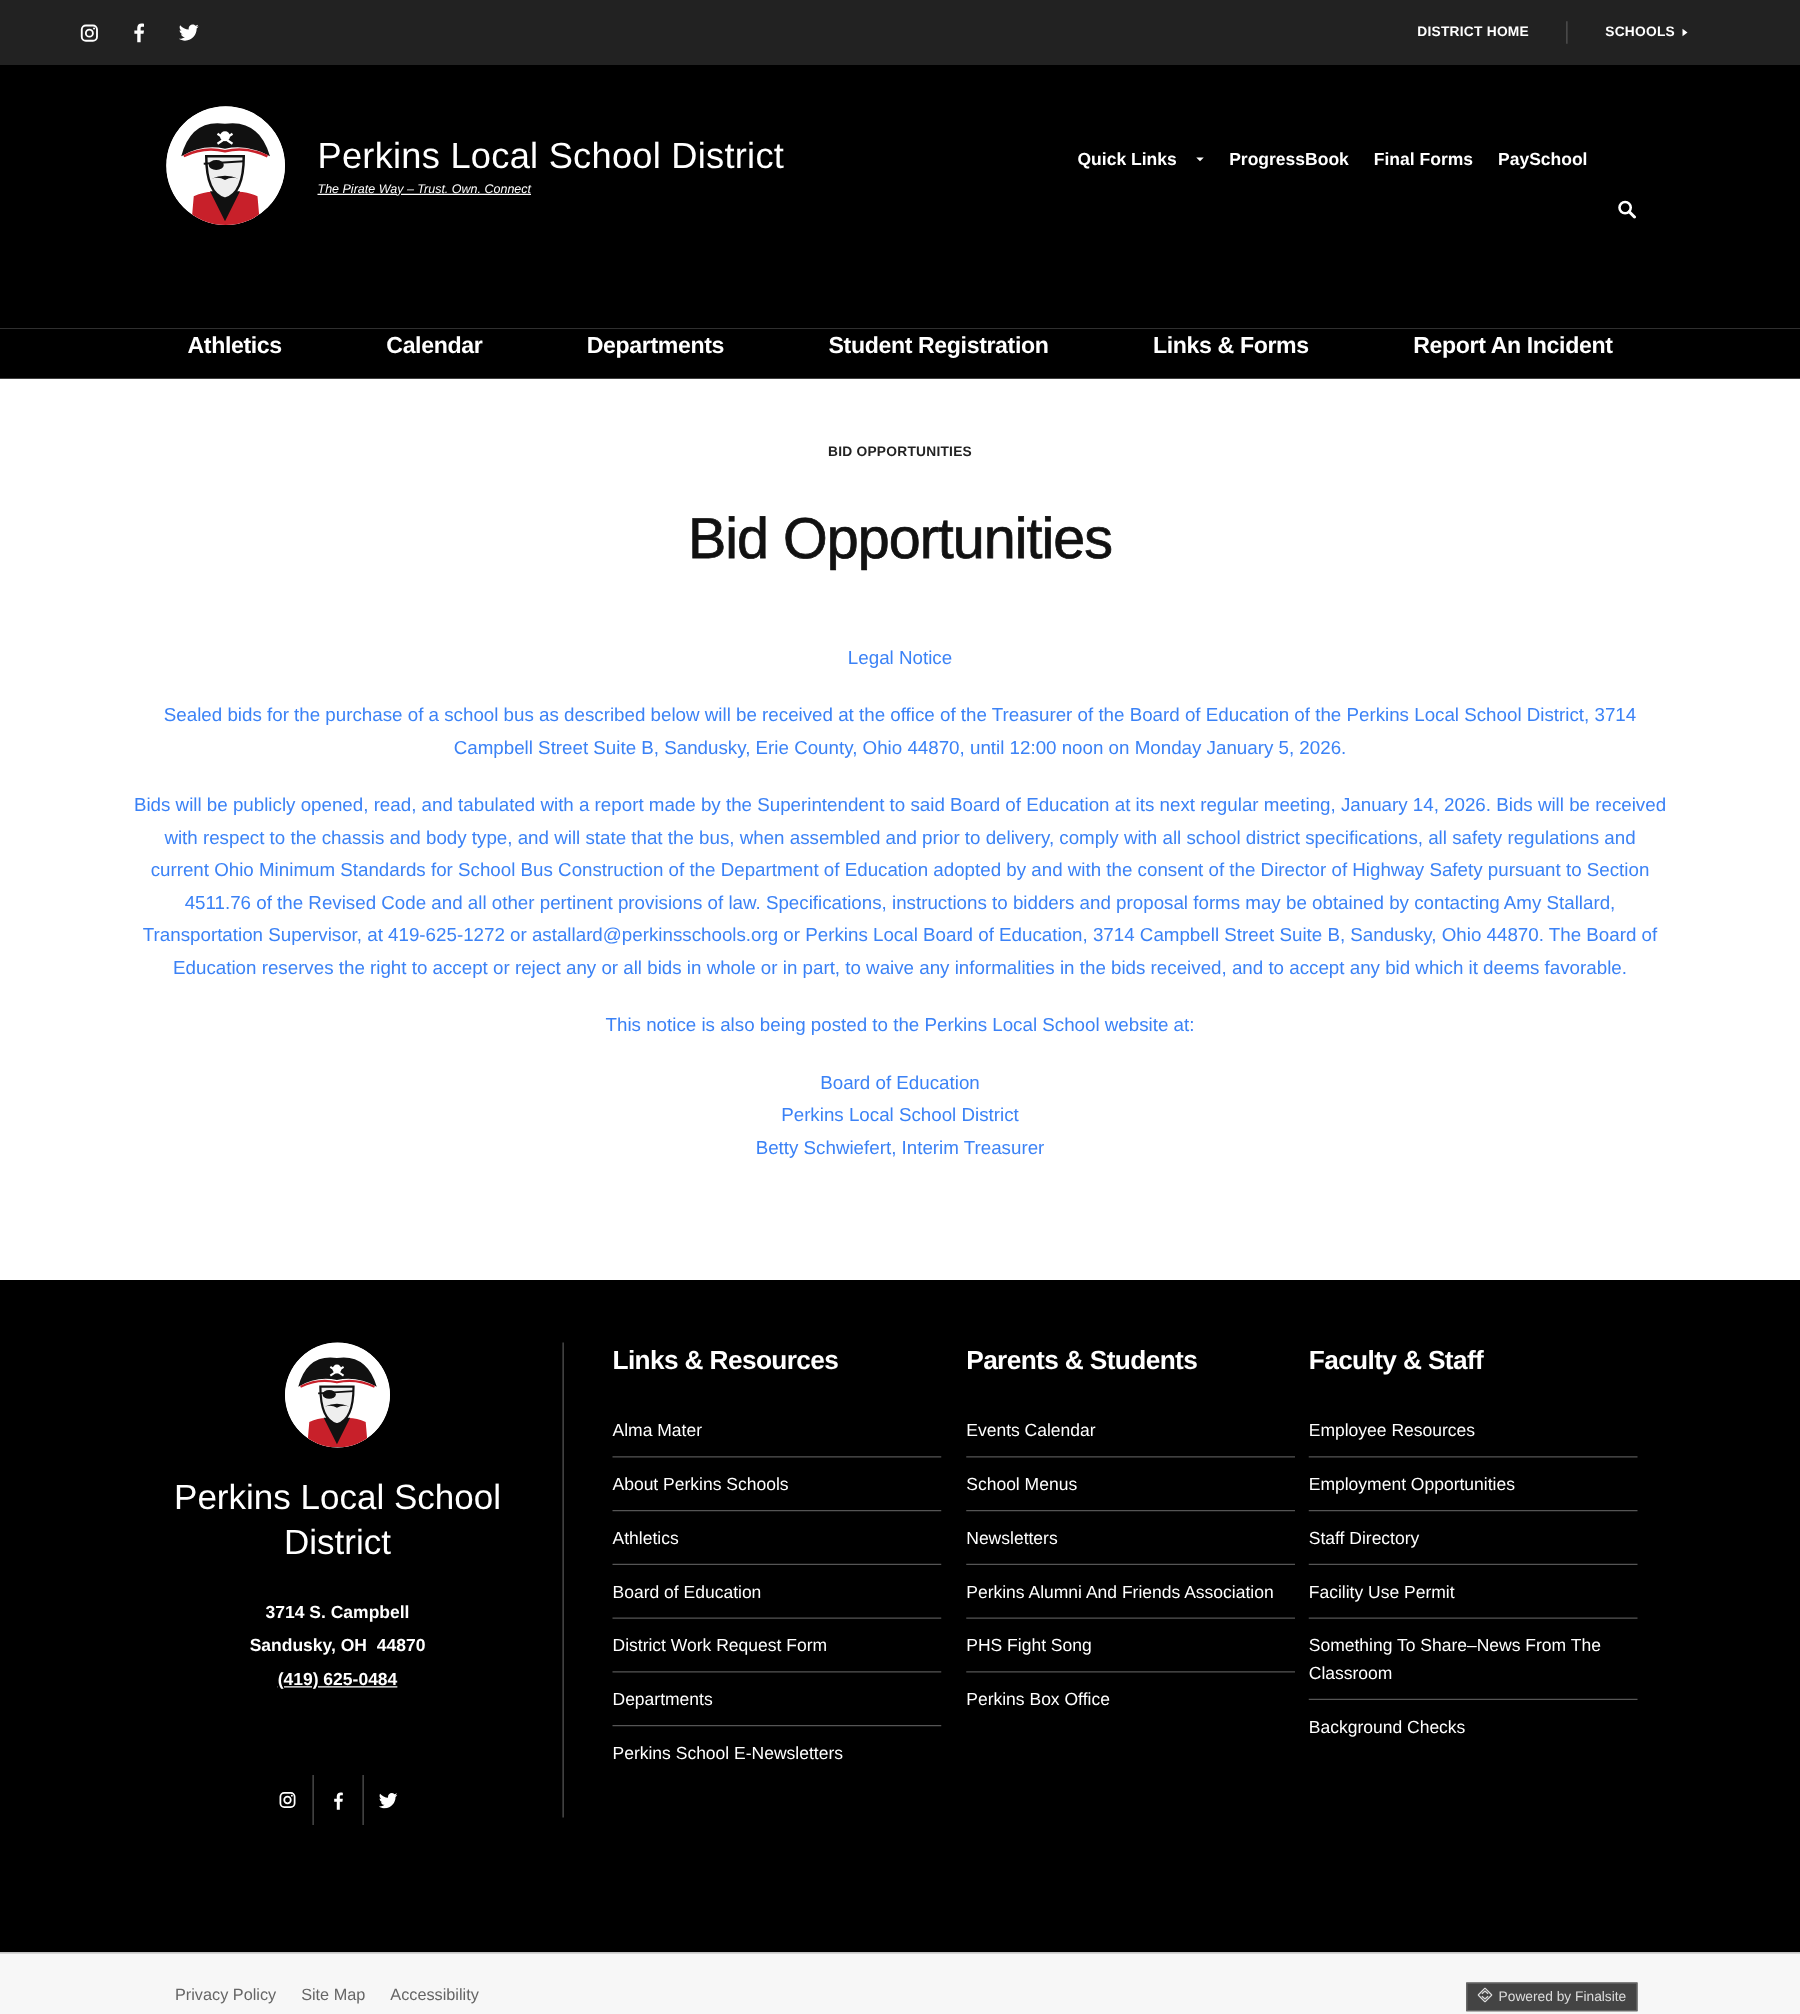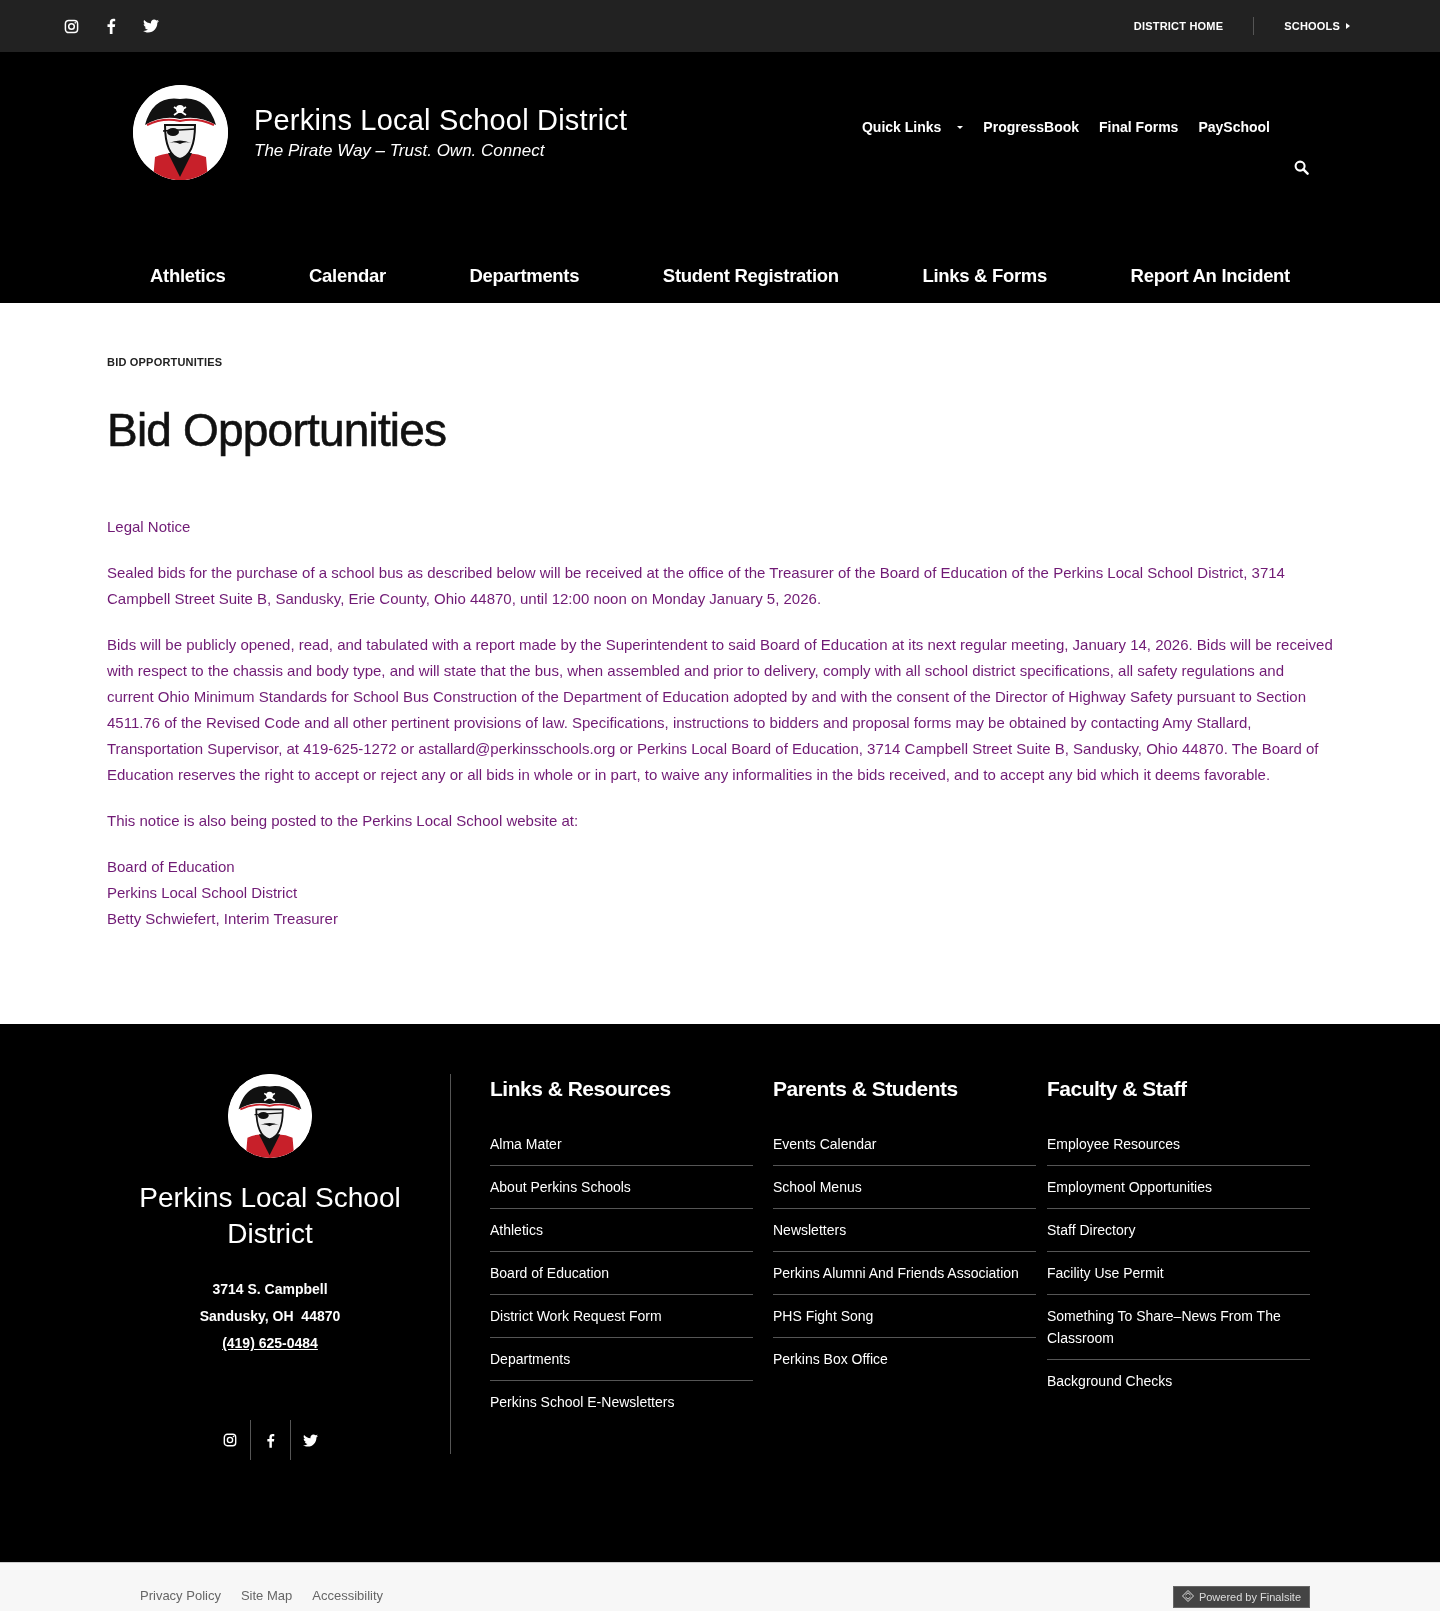--- a/index.html
+++ b/index.html
@@ -15,33 +15,33 @@
   .utility-right .sep { width: 1px; height: 18px; background: #555; margin: 0 30px; }
   .utility-right .schools { display: flex; align-items: center; gap: 6px; margin-right: 28px; }
   .caret-right { width: 0; height: 0; border-top: 3px solid transparent; border-bottom: 3px solid transparent; border-left: 4px solid #fff; }
 
   
   .header { background: #000; height: 211px; position: relative; }
   .brand { position: absolute; left: 133px; top: 33px; display: flex; align-items: center; }
   .logo { width: 95px; height: 95px; border-radius: 50%; background: #fff; position: relative; overflow: hidden; }
   .brand-text { margin-left: 26px; color: #fff; }
   .brand-title { font-size: 29px; font-weight: normal; letter-spacing: 0.2px; }
-  .brand-tagline { font-size: 17px; font-style: italic; margin-top: 4px; }
+  .brand-tagline { font-size: 10px; font-style: italic; margin-top: 4px; text-decoration: underline; }
   .quick-nav { position: absolute; right: 170px; top: 67px; display: flex; gap: 20px; color: #fff; font-size: 14px; font-weight: bold; align-items: center; }
   .quick-nav .dd { display: flex; align-items: center; gap: 16px; }
   .caret-down { width: 0; height: 0; border-left: 3px solid transparent; border-right: 3px solid transparent; border-top: 3px solid #fff; }
   .search-btn { position: absolute; right: 130px; top: 108px; width: 16px; height: 16px; color: #fff; }
   .main-nav { position: absolute; left: 130px; right: 130px; top: 193px; height: 40px; display: flex; justify-content: space-between; align-items: center; padding: 0 20px 0 20px; }
   .main-nav a { color: #fff; font-size: 18.5px; font-weight: bold; letter-spacing: -0.3px; }
 
   
-  .content { padding: 0 107px; }
+  .content { padding: 0 107px; text-align: center; }
   .breadcrumb { padding-top: 53px; font-size: 11px; font-weight: bold; color: #222; letter-spacing: 0.2px; }
   .page-title { margin-top: 35px; font-size: 46px; font-weight: normal; color: #111; letter-spacing: -0.8px; -webkit-text-stroke: 0.6px #111; }
-  .body-text { margin-top: 57px; font-size: 15px; color: #701a75; line-height: 26px; padding-bottom: 92px; }
+  .body-text { margin-top: 57px; font-size: 15px; color: #3b82f6; line-height: 26px; padding-bottom: 92px; }
   .body-text p { margin-bottom: 20px; }
   .body-text p.tight { margin-bottom: 0; }
 
   
   .footer { background: #000; height: 538px; position: relative; color: #fff; }
   .footer-left { position: absolute; left: 130px; top: 50px; width: 280px; text-align: center; }
   .footer-logo { width: 84px; height: 84px; border-radius: 50%; background: #fff; margin: 0 auto; position: relative; overflow: hidden; }
   .footer-name { font-size: 28px; line-height: 36px; margin-top: 22px; }
   .footer-addr { font-size: 14px; font-weight: bold; line-height: 27px; margin-top: 24px; }
   .footer-addr .phone { text-decoration: underline; }

